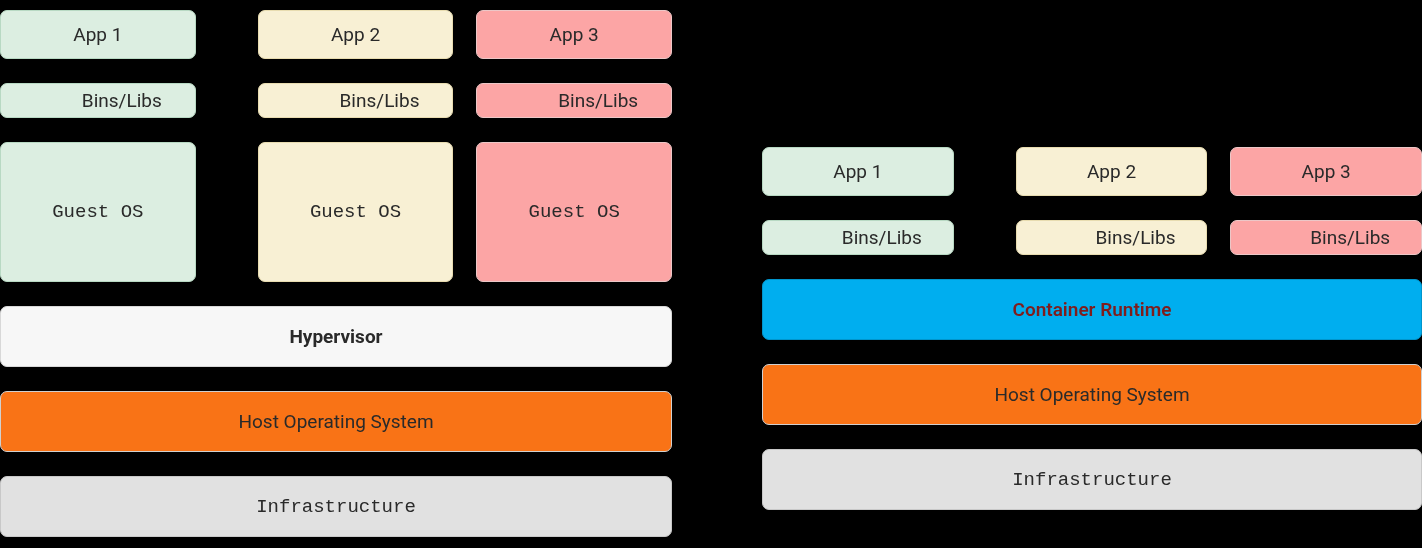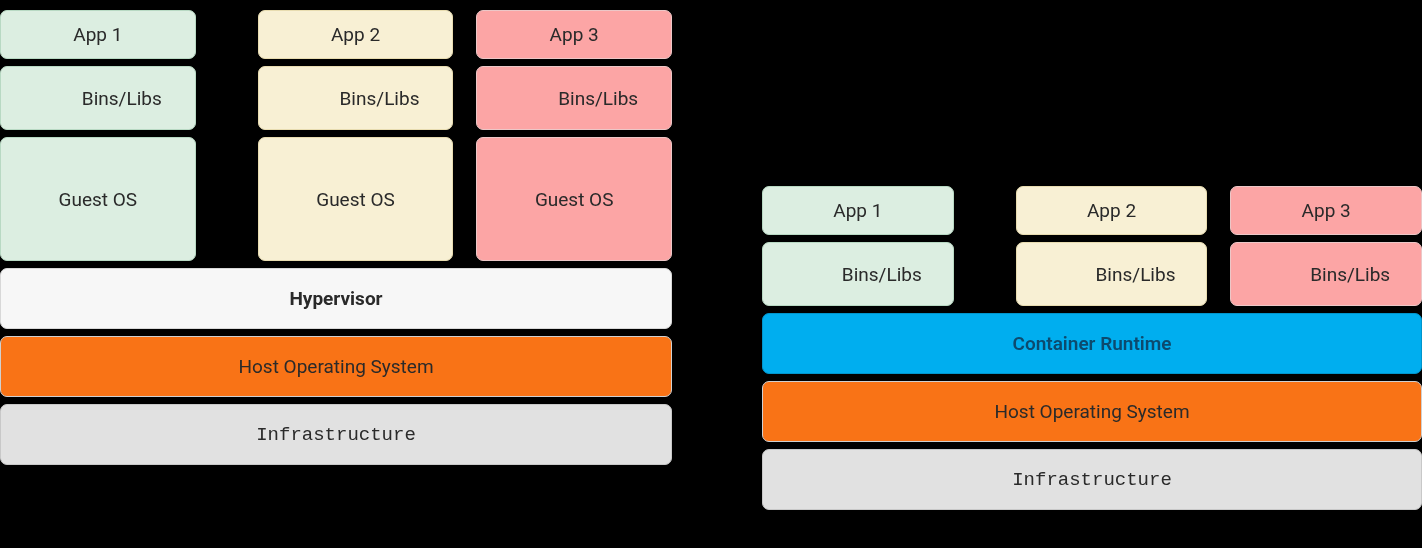--- a/index.html
+++ b/index.html
@@ -12,21 +12,21 @@
       background: #000;
       width: 1422px;
       height: 548px;
       display: flex;
       gap: 90px;
       padding-top: 10px;
     }
     .diagram {
       display: flex;
       flex-direction: column;
-      gap: 7px;
+      gap: 24px;
     }
     .diagram.left {
       width: 672px;
     }
     .diagram.right {
       width: 660px;
       justify-content: flex-end;
       padding-bottom: 38px;
     }
     .row {
@@ -40,27 +40,28 @@
       align-items: center;
       justify-content: center;
       font-size: 19px;
       color: #2a2a2a;
     }
     .box.app {
       height: 49px;
       flex: 1;
     }
     .box.bins {
-      height: 64px;
+      height: 35px;
       flex: 1;
       padding-left: 48px;
     }
     .box.guest {
-      height: 124px;
+      height: 140px;
       flex: 1;
+      font-family: Liberation Mono, monospace;
     }
     .box.full {
       height: 61px;
       width: 100%;
     }
     .green {
       background: #dceee1;
       border-color: #b8d9c3;
     }
     .cream {
@@ -82,21 +83,21 @@
       border-color: #d0d0d0;
     }
     .grey3 {
       background: #e1e1e1;
       border-color: #c8c8c8;
       font-family: Liberation Mono, monospace;
     }
     .blue {
       background: #00aeef;
       border-color: #0095cc;
-      color: #0c4a6e;
+      color: #7f1d1d;
       font-weight: 600;
     }
   </style>
 </head>
 <body>
 
 <div class="diagram left">
   <div class="row">
     <div class="box app green">App 1</div>
     <div class="box app cream">App 2</div>

